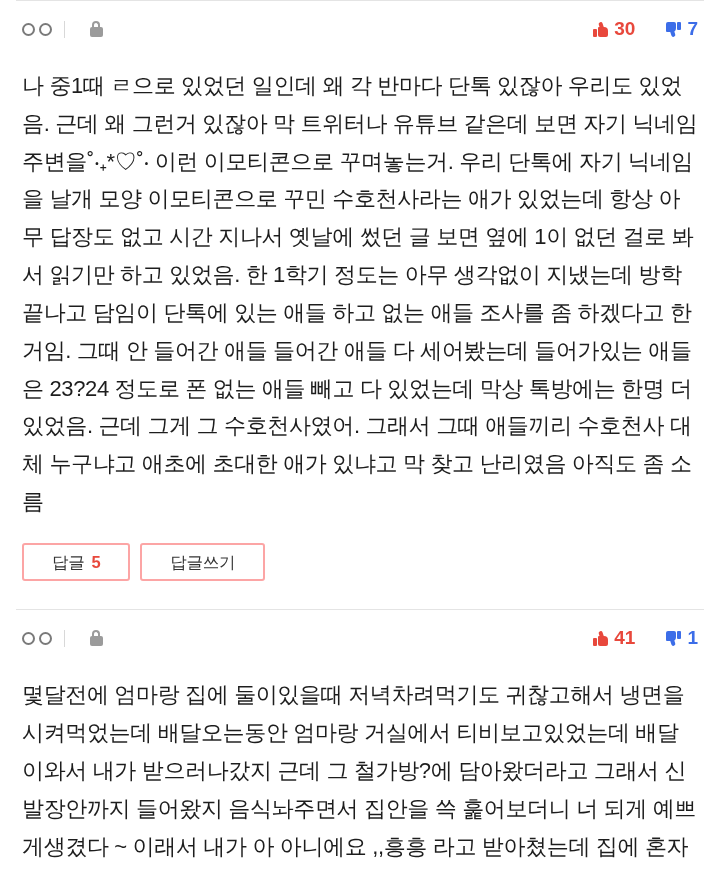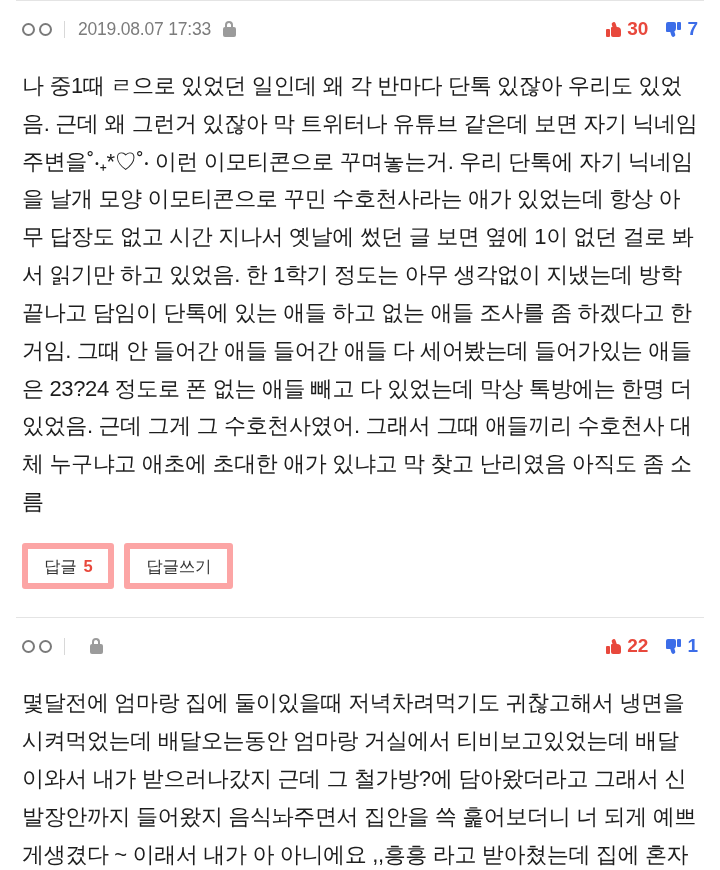--- a/index.html
+++ b/index.html
@@ -83,21 +83,21 @@
     top: 6px;
     width: 13px;
     height: 10px;
     background: #9b9b9b;
     border-radius: 2px;
   }
   .header-right {
     margin-left: auto;
     display: flex;
     align-items: center;
-    gap: 18px;
+    gap: 31px;
   }
   .vote {
     display: inline-flex;
     align-items: center;
     gap: 6px;
     font-size: 19px;
     font-weight: bold;
   }
   .vote.up { color: #e8483c; }
   .vote.down { color: #3c6de8; }
@@ -161,26 +161,26 @@
     padding: 10px 4px 0 4px;
     word-break: break-all;
     white-space: pre-wrap;
   }
   .post-actions {
     display: flex;
     gap: 10px;
     padding: 22px 4px 0 4px;
   }
   .btn {
-    border: 6px solid #fca5a5;
+    border: 2px solid #fca5a5;
     background: #fff;
     border-radius: 3px;
     font-size: 16.5px;
     color: #333;
-    padding: 9px 16px;
+    padding: 9px 28px;
     line-height: 1;
     display: inline-flex;
     align-items: center;
     gap: 7px;
     letter-spacing: -0.3px;
     cursor: pointer;
     font-family: "Liberation Sans", sans-serif;
   }
   .btn .count {
     color: #e8483c;
@@ -199,21 +199,20 @@
 
   <div class="top-rule"></div>
 
   <div class="post">
     <div class="post-header">
       <span class="anon-eyes">
         <span class="eye"></span>
           <span class="eye"></span>
       </span>
       <span class="divider-v"></span>
-      <span class="timestamp">2019.08.07 17:33</span>
       <span class="lock-icon">
         <span class="shackle"></span>
           <span class="body"></span>
       </span>
       <span class="header-right">
         <span class="vote up">
           <span class="thumb up">
               <span class="pad"></span>
               <span class="hand"></span>
             </span>
@@ -252,21 +251,21 @@
       <span class="lock-icon">
         <span class="shackle"></span>
           <span class="body"></span>
       </span>
       <span class="header-right">
         <span class="vote up">
           <span class="thumb up">
               <span class="pad"></span>
               <span class="hand"></span>
             </span>
-          <span>22</span>
+          <span>41</span>
         </span>
         <span class="vote down">
           <span class="thumb down">
               <span class="pad"></span>
               <span class="hand"></span>
             </span>
           <span>1</span>
         </span>
       </span>
     </div>

